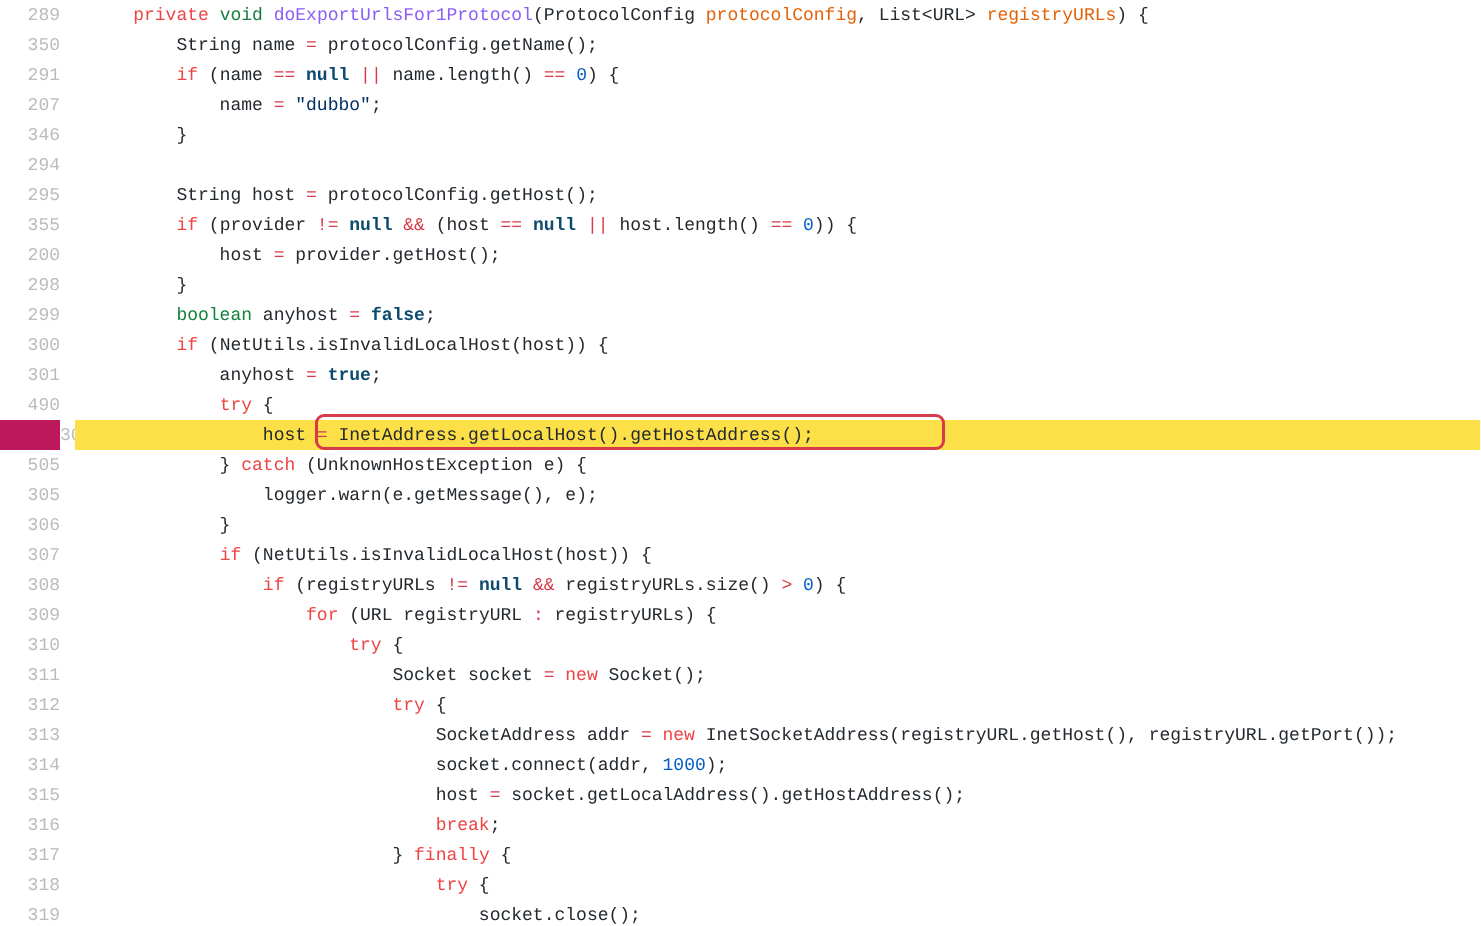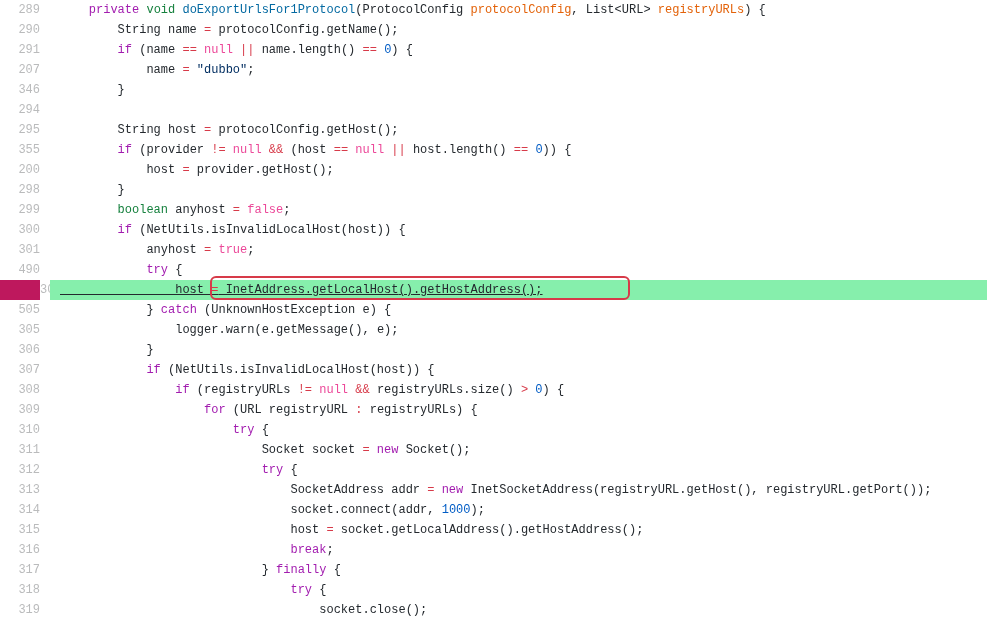--- a/index.html
+++ b/index.html
@@ -22,46 +22,46 @@
       user-select: none;
       padding-right: 10px;
     }
     .gutter-line { height: 20px; }
     .code {
       flex: 1;
       white-space: pre;
       overflow: hidden;
     }
     .code-line { height: 20px; position: relative; }
-    .hl { background: #86efac; text-decoration: underline; }
+    .hl { background: #fde047; }
     .gutter-hl { background: #be185d; position: relative; padding-left: 40px; }
-    .k { color: #a21caf; }
+    .k { color: #ef4444; }
     .kt { color: #15803d; }
-    .fn { color: #0369a1; }
+    .fn { color: #8b5cf6; }
     .n { color: #24292e; }
     .v { color: #e36209; }
     .s { color: #032f62; }
     .num { color: #005cc5; }
-    .cn { color: #ec4899; }
+    .cn { color: #0c4a6e; font-weight: bold; }
     .op { color: #d73a49; }
     .highlight-box {
       position: absolute;
       border: 2px solid #d73a49;
       border-radius: 6px;
       pointer-events: none;
     }
     .line-content { padding-left: 10px; }
   </style>
 </head>
 <body>
 
 <div class="code-container">
   <div class="gutter" id="gutter">
       <div class="gutter-line">289</div>
-      <div class="gutter-line">290</div>
+      <div class="gutter-line">350</div>
       <div class="gutter-line">291</div>
       <div class="gutter-line">207</div>
       <div class="gutter-line">346</div>
       <div class="gutter-line">294</div>
       <div class="gutter-line">295</div>
       <div class="gutter-line">355</div>
       <div class="gutter-line">200</div>
       <div class="gutter-line">298</div>
       <div class="gutter-line">299</div>
       <div class="gutter-line">300</div>

